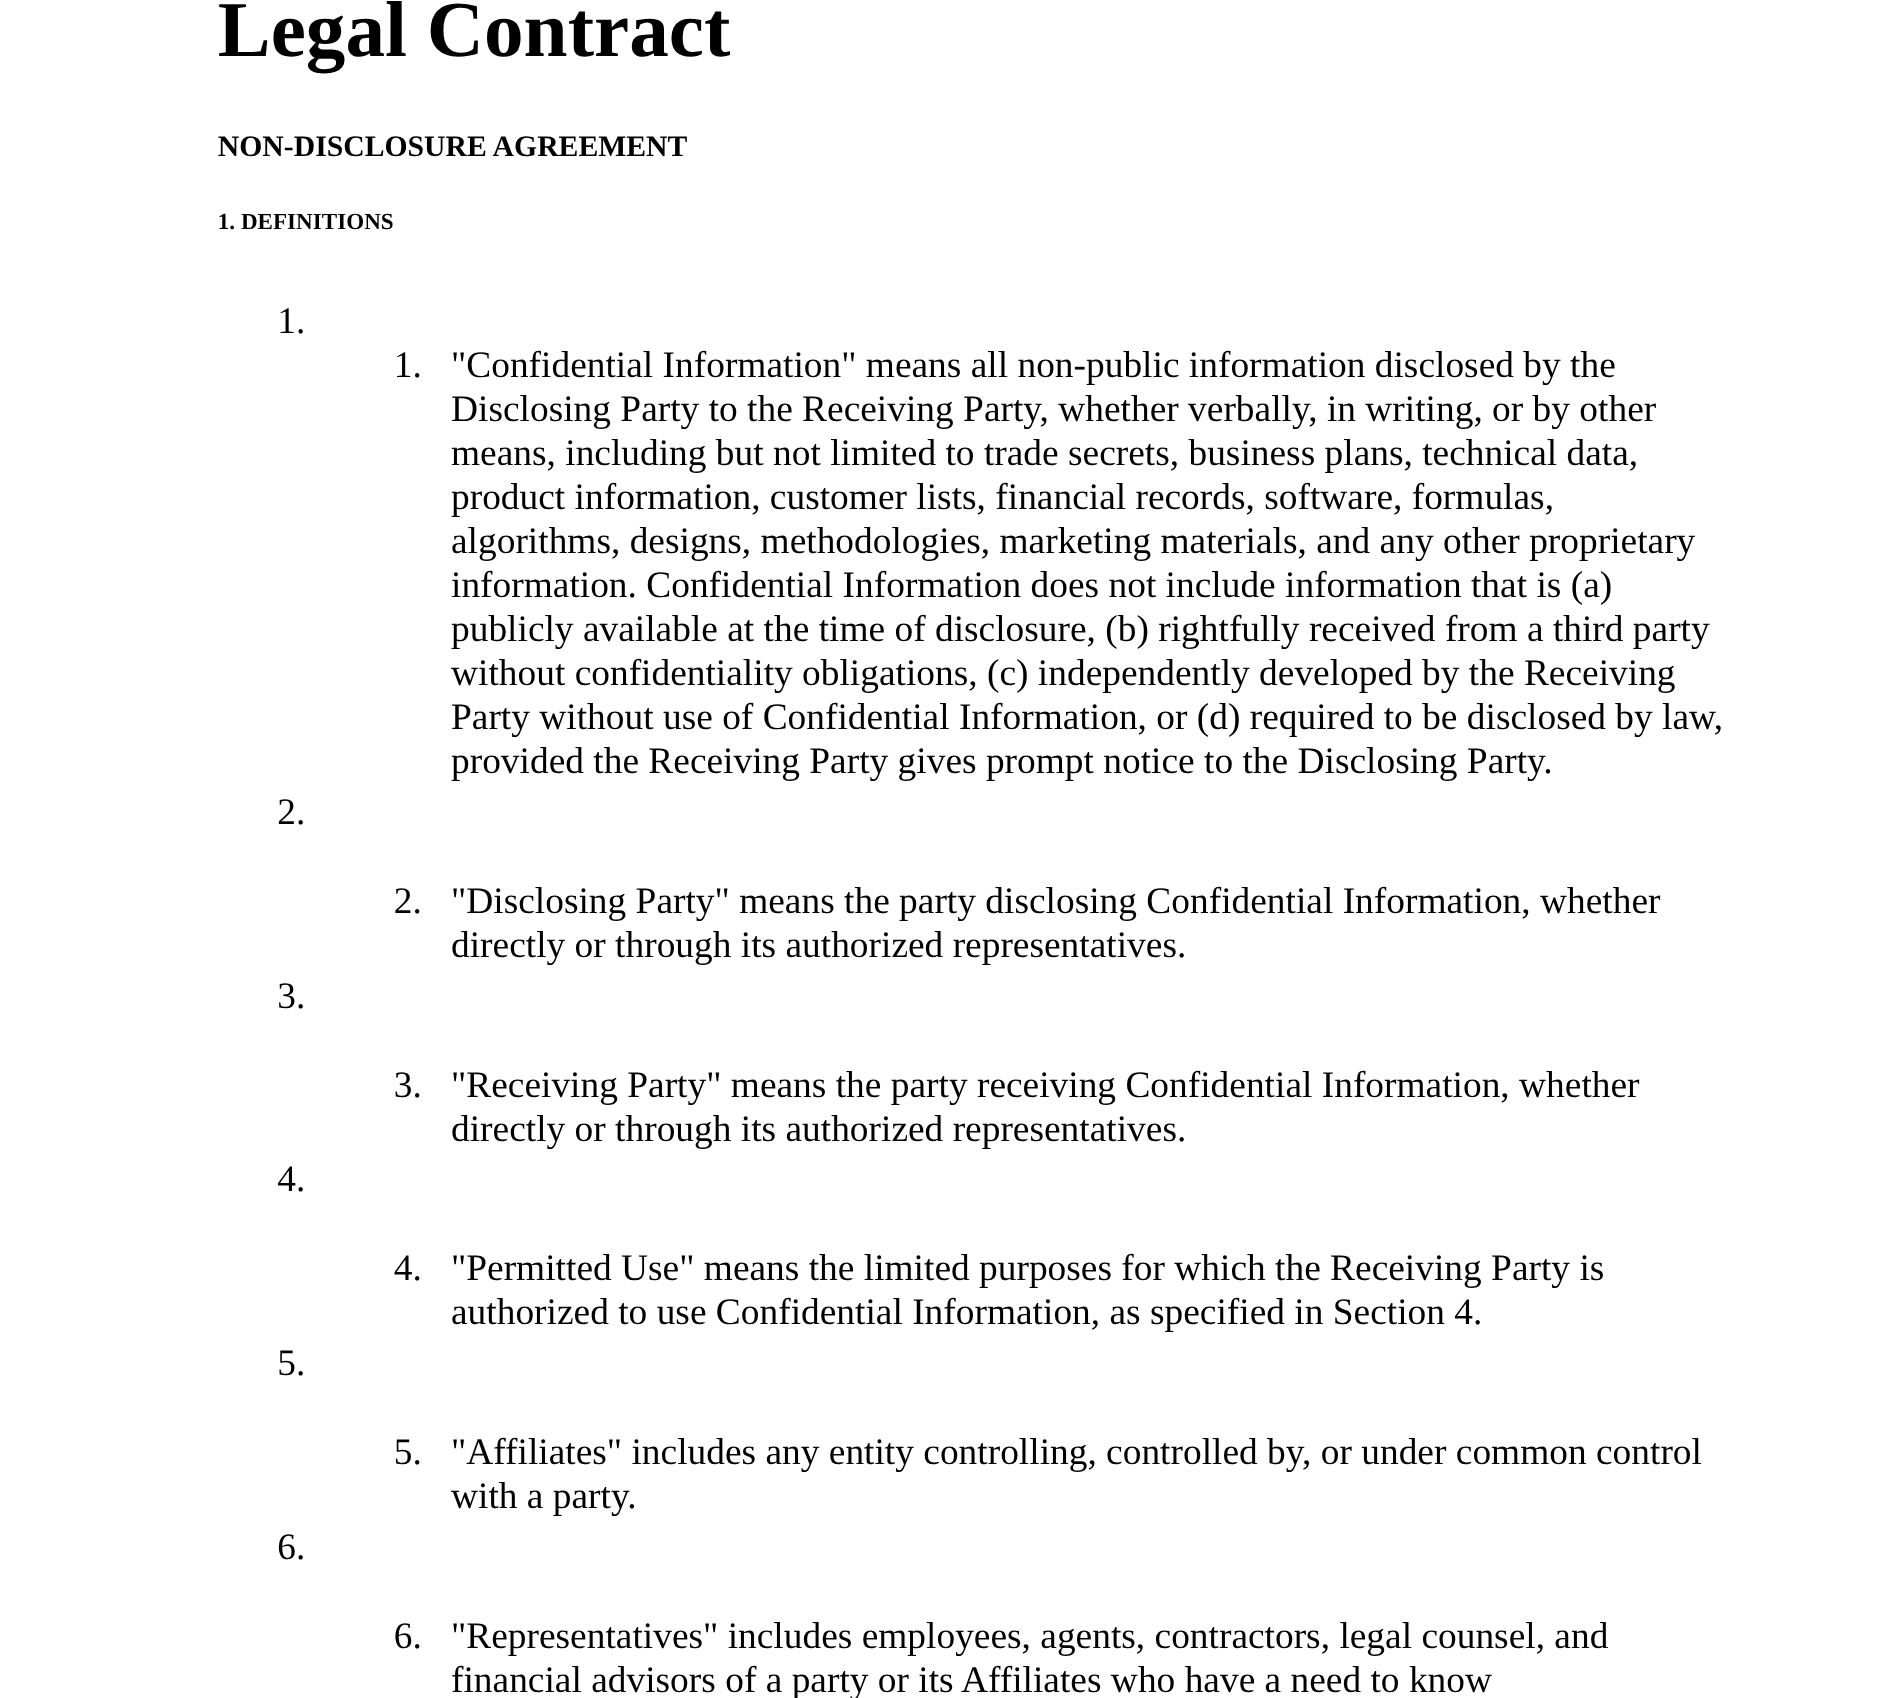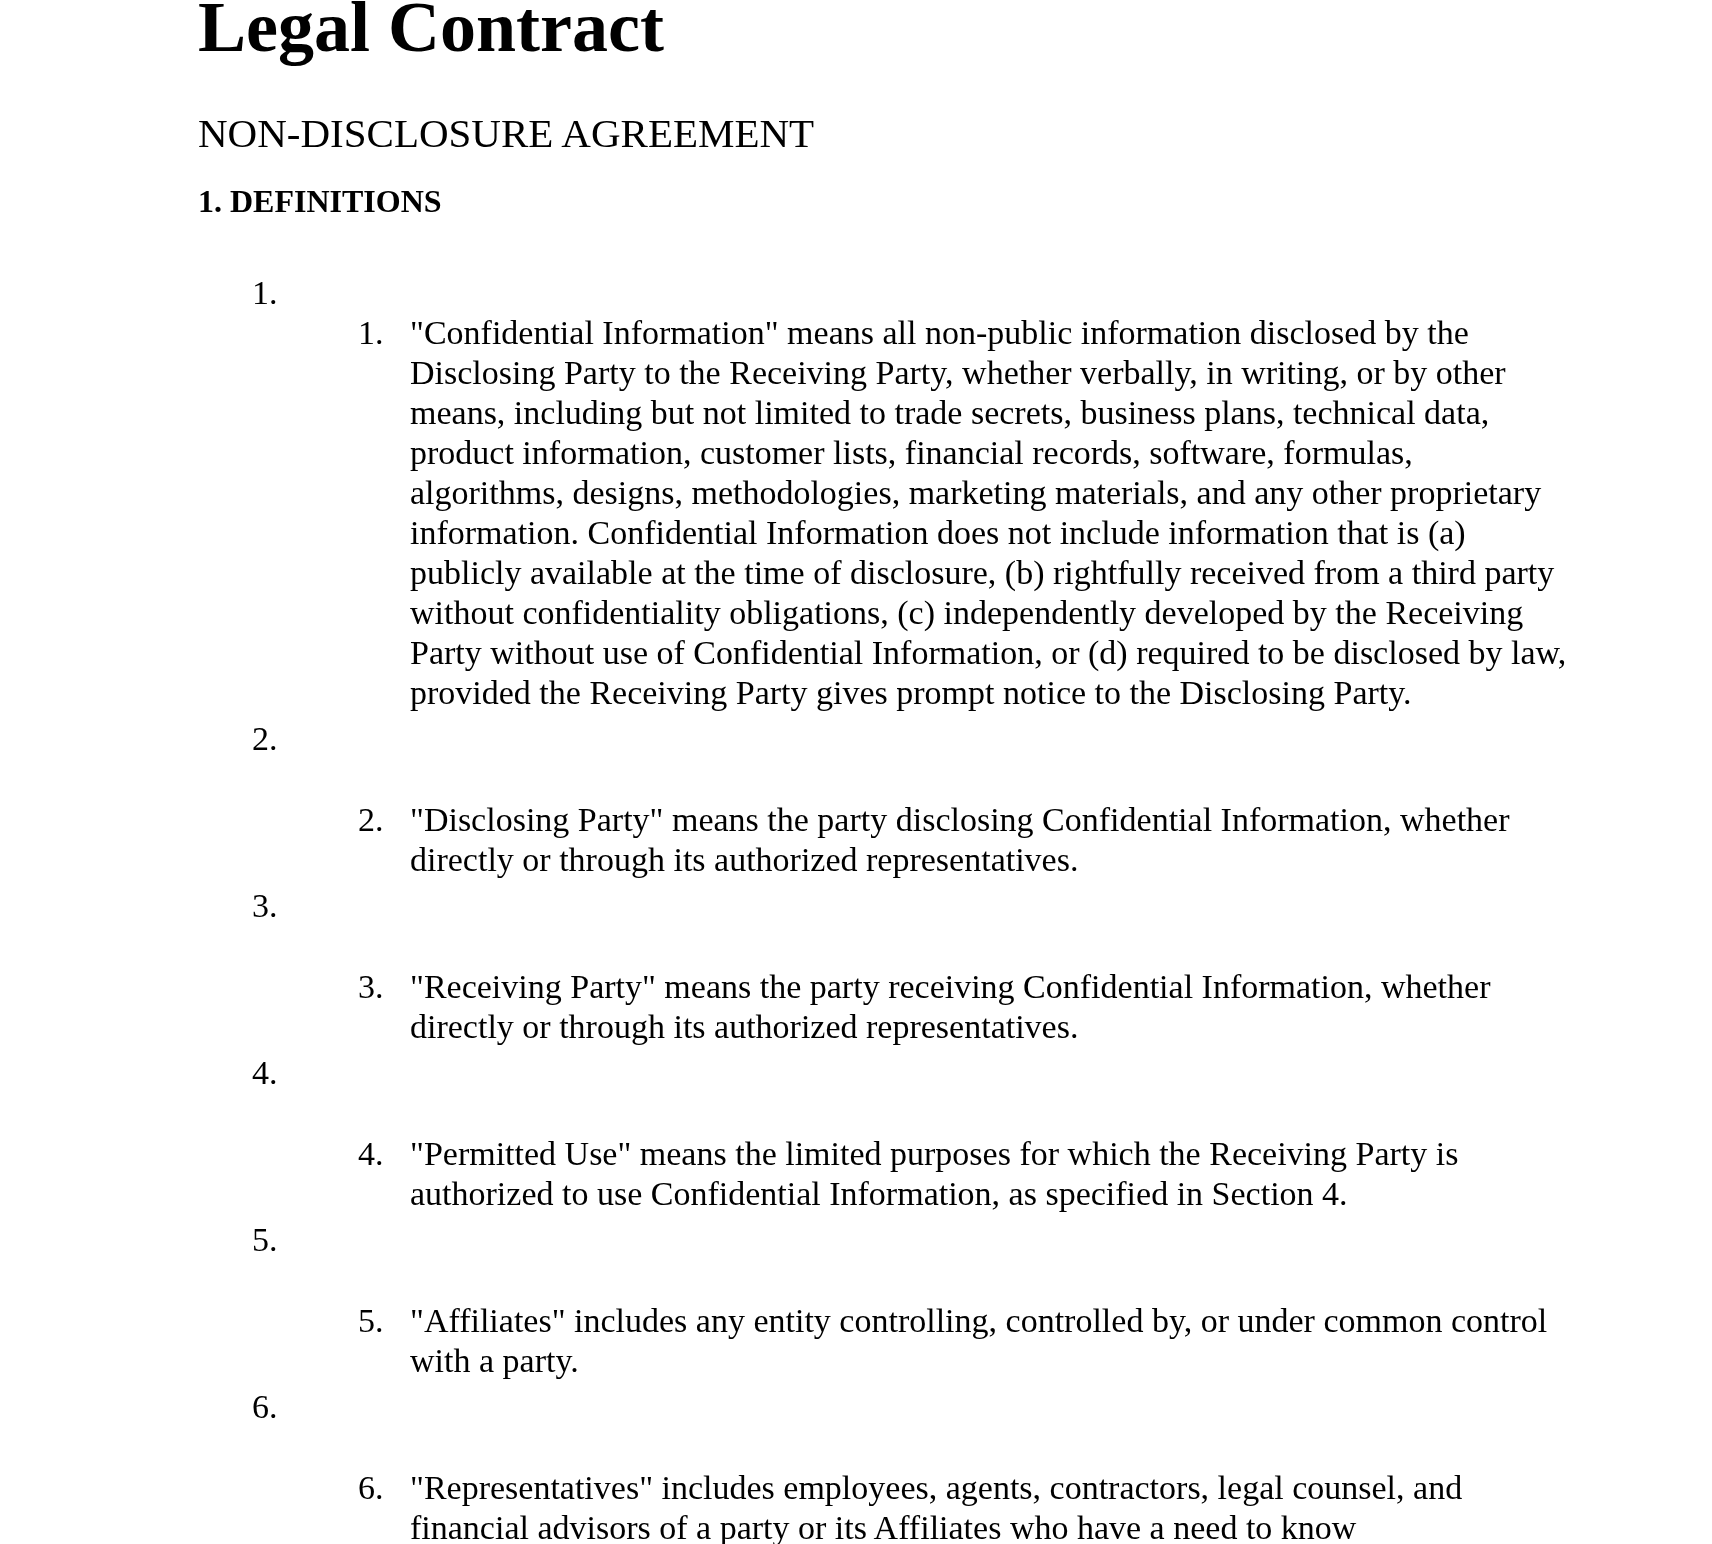--- a/index.html
+++ b/index.html
@@ -29,31 +29,31 @@
     font-size: 72px;
     line-height: 72px;
     font-weight: bold;
     white-space: nowrap;
   }
   .doc-subtitle {
     position: absolute;
     left: 0;
     top: 115px;
     margin: 0;
-    font-size: 41px;
+    font-size: 27px;
     line-height: 36px;
-    font-weight: normal;
+    font-weight: bold;
     white-space: nowrap;
   }
   .section-heading {
     position: absolute;
     left: 0;
     top: 183px;
     margin: 0;
-    font-size: 32px;
+    font-size: 21px;
     line-height: 36px;
     font-weight: bold;
     white-space: nowrap;
   }
   .outer-list {
     position: absolute;
     left: 0;
     top: 273px;
     margin: 0;
     padding: 0;

